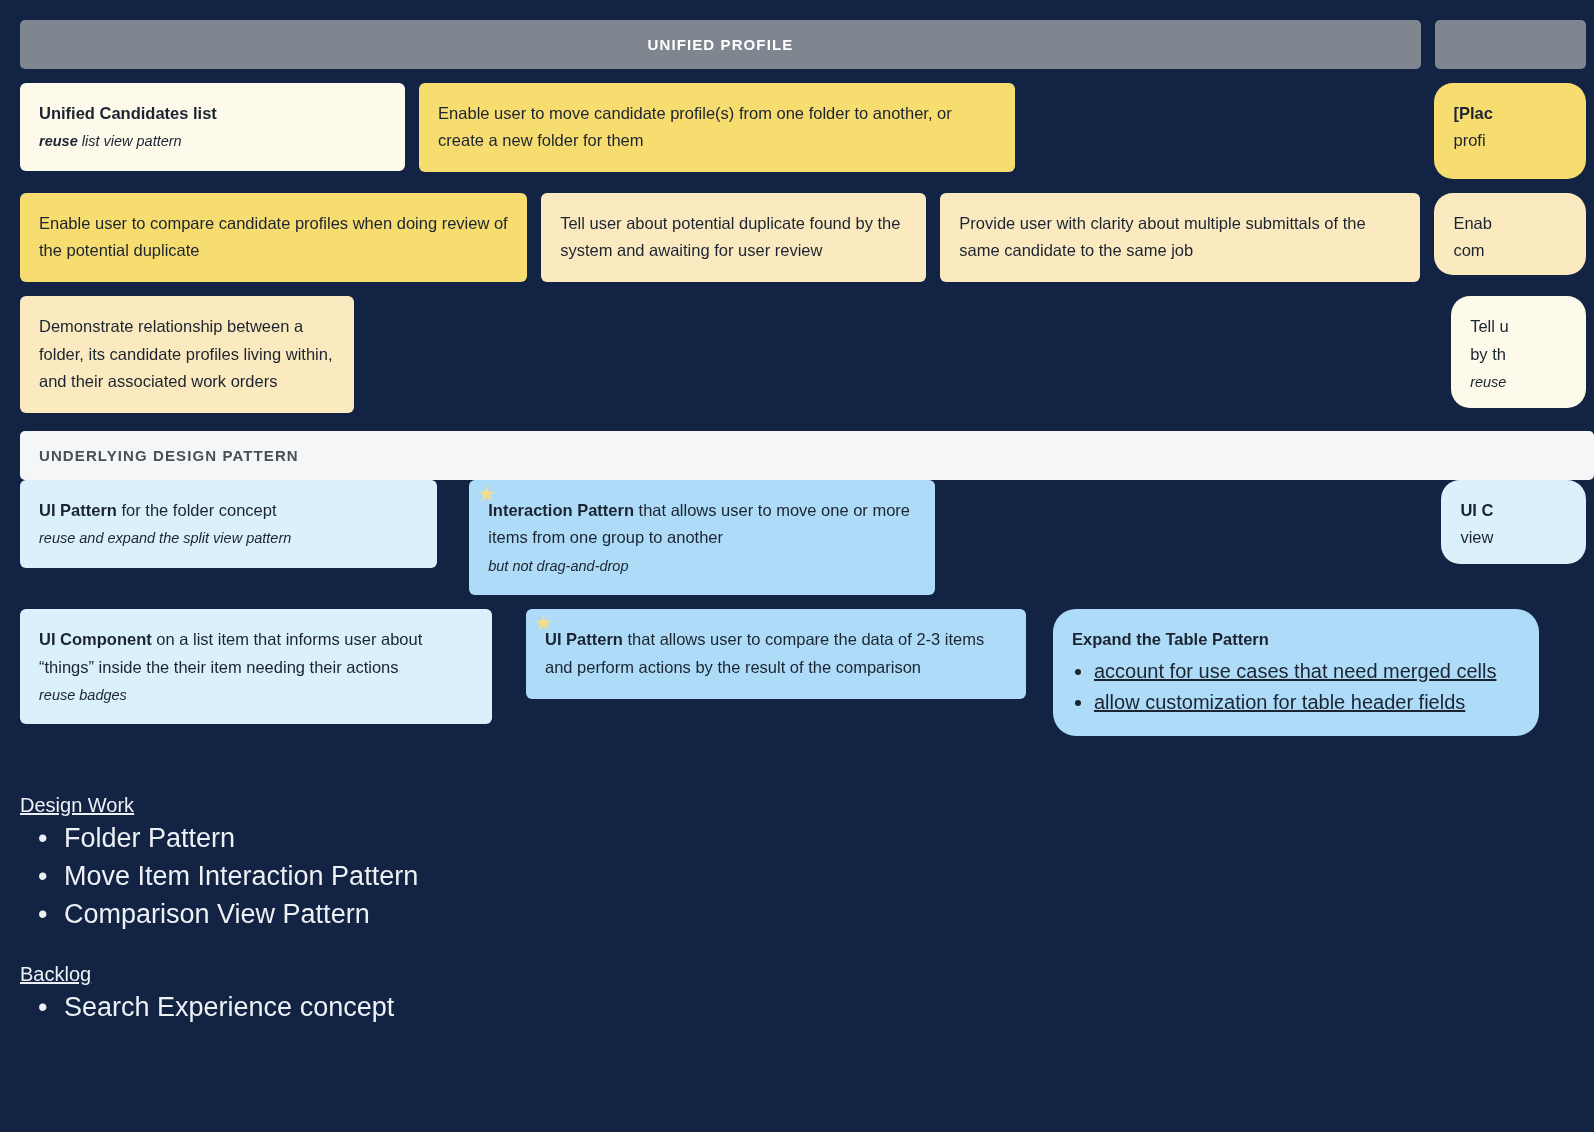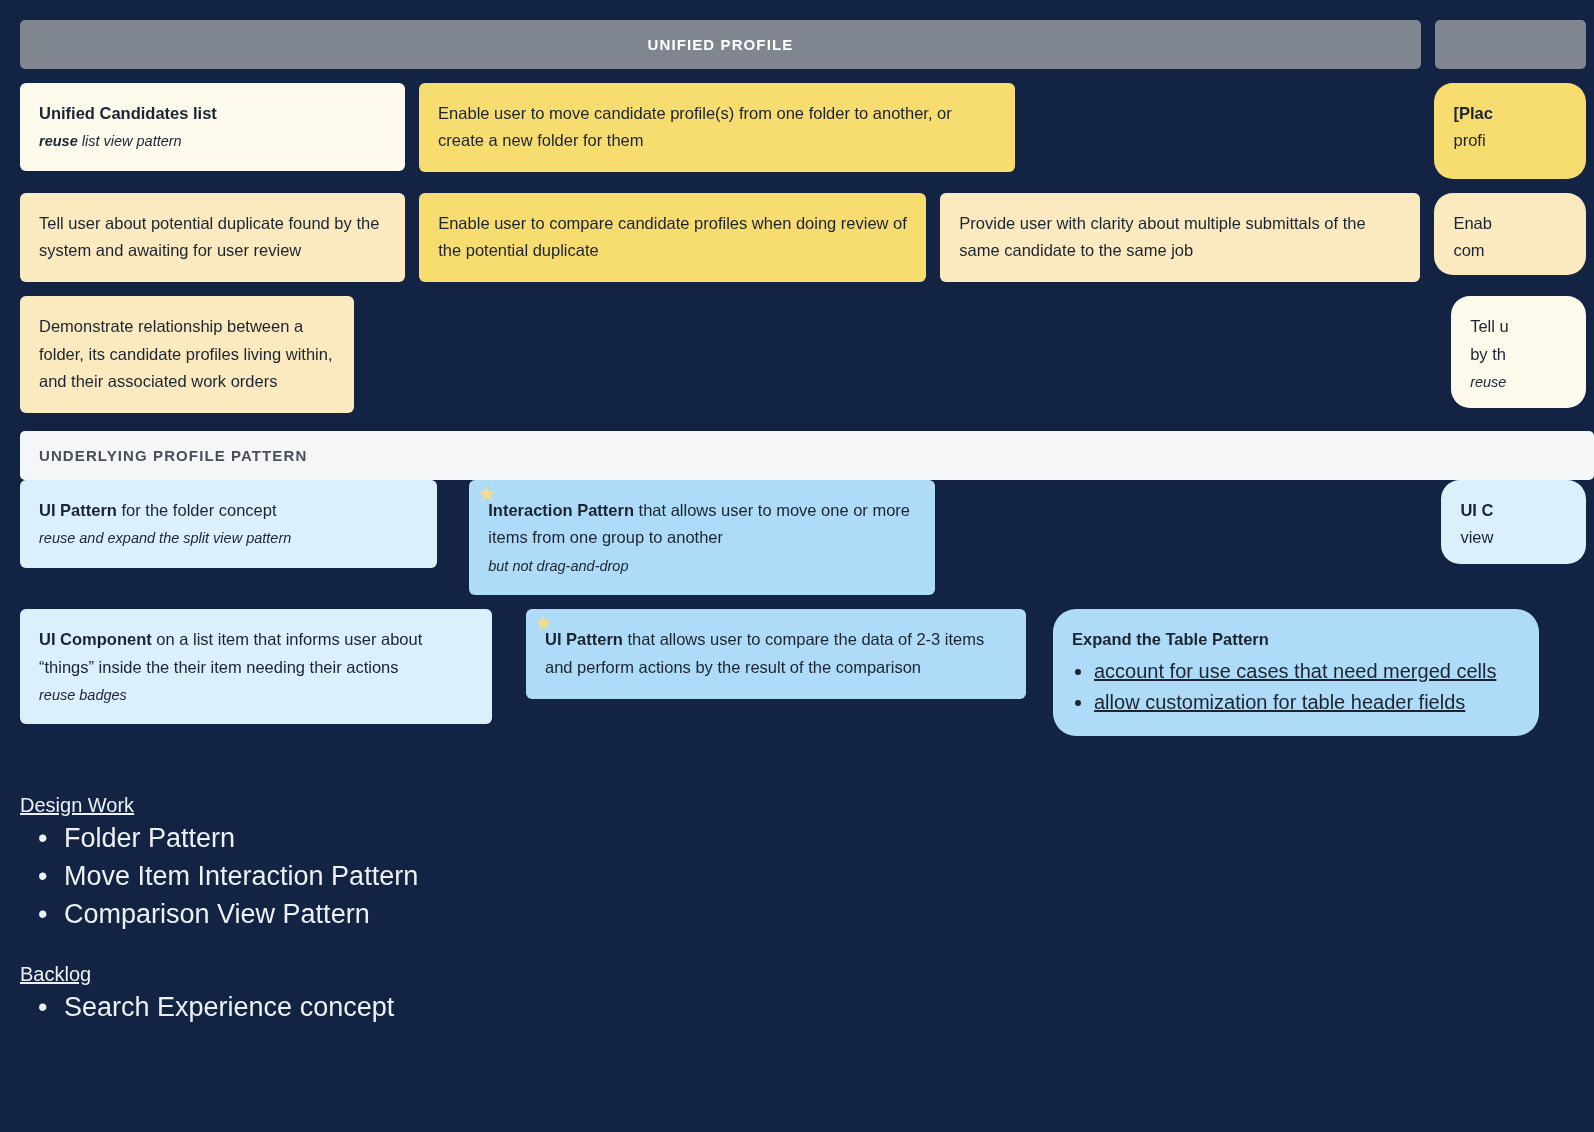--- a/index.html
+++ b/index.html
@@ -166,26 +166,26 @@
     <div style="flex:0 0 391px;"></div>
 
     <div class="card c-yellow w-160 clipped" style="height:96px;">
       <span class="title">[Plac</span><br>
       <span>profi</span>
     </div>
   </div>
 
   <div class="row">
 
+    <div class="card c-yellow" style="width:542px;">
+      <span>Enable user to compare candidate profiles when doing review of the potential duplicate</span>
+    </div>
+
     <div class="card c-paleyel w-411">
       <span>Tell user about potential duplicate found by the system and awaiting for user review</span>
-    </div>
-
-    <div class="card c-yellow" style="width:542px;">
-      <span>Enable user to compare candidate profiles when doing review of the potential duplicate</span>
     </div>
 
     <div class="card c-paleyel" style="width:513px;">
       <span>Provide user with clarity about multiple submittals of the same candidate to the same job</span>
     </div>
 
     <div class="card c-paleyel w-160 clipped" style="height:82px;">
       <span>Enab</span><br>
       <span>com</span>
     </div>
@@ -200,21 +200,21 @@
     <div style="flex:0 0 1069px;"></div>
 
     <div class="card c-cream w-160 clipped" style="height:112px;">
       <span>Tell u</span><br>
       <span>by th</span>
       <span class="sub"><em>reuse</em></span>
     </div>
   </div>
 
   <div class="section-bar white bar-full" style="margin-top:4px;">
-    <span>UNDERLYING PROFILE PATTERN</span>
+    <span>UNDERLYING DESIGN PATTERN</span>
   </div>
 
   <div class="row" style="margin-top:0;justify-content:flex-end;">
 
     <div class="card c-paleblue" style="width:472px;">
       <span class="title">UI Pattern</span><span> for the folder concept</span>
       <span class="sub"><em>reuse and expand the split view pattern</em></span>
     </div>
 
     <div class="card c-blue" style="width:528px; margin-left:18px;">

